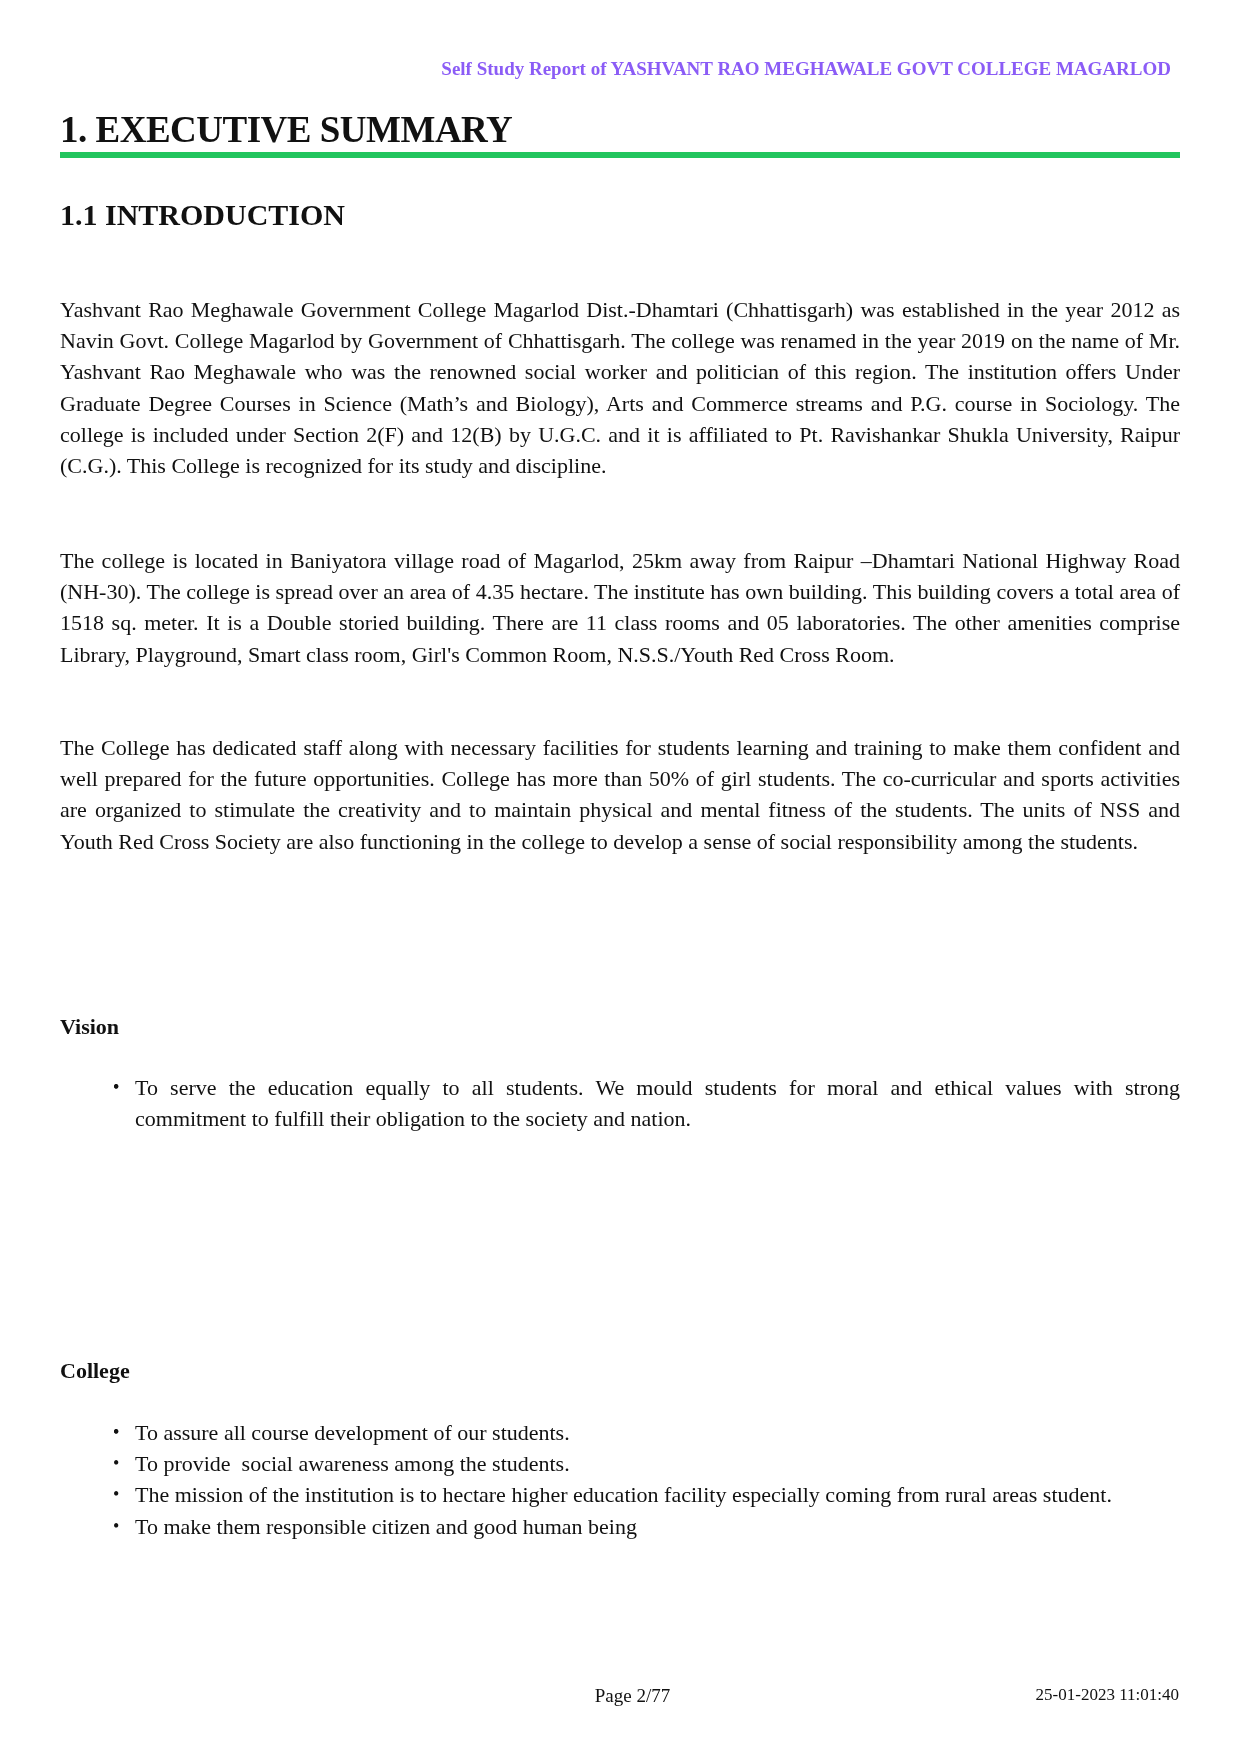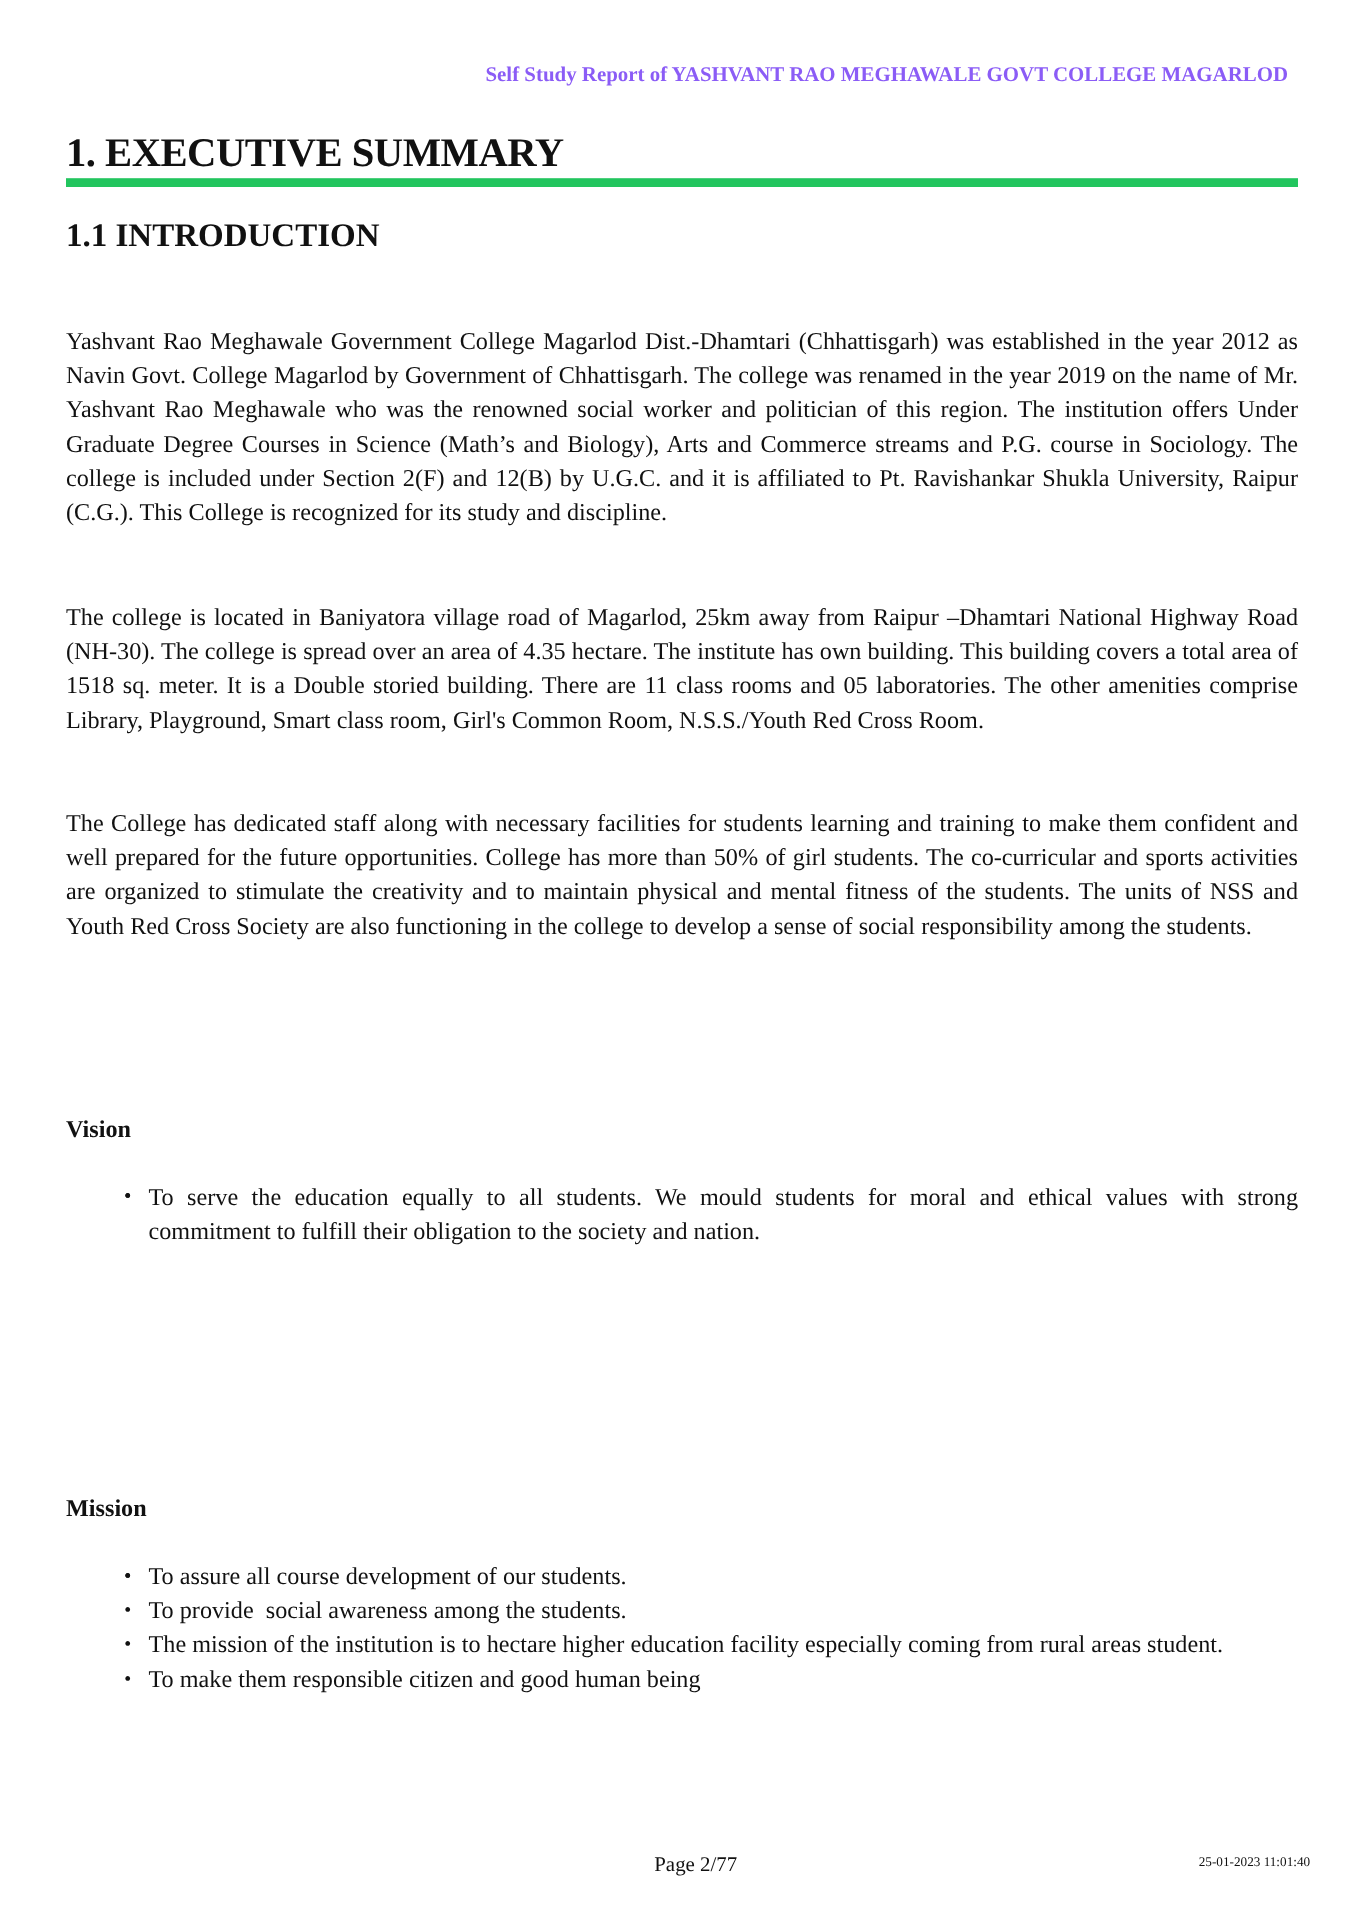--- a/index.html
+++ b/index.html
@@ -1,35 +1,35 @@
 <!DOCTYPE html>
 <html><head>
 <meta charset="utf-8">
 <style>
   html, body { margin: 0; padding: 0; background: #ffffff; }
   body { width: 1241px; height: 1754px; position: relative; overflow: hidden;
          font-family: "Liberation Serif", "DejaVu Serif", serif; color: #111; }
   .page-header { position: absolute; top: 58px; right: 70px; font-size: 19px; font-weight: bold; color: #8b5cf6; white-space: nowrap; }
-  .h1-wrap { position: absolute; left: 60px; top: 118px; width: 1120px; border-bottom: 8px solid #22c55e; padding-bottom: 0px; font-family: Liberation Serif, serif; }
+  .h1-wrap { position: absolute; left: 60px; top: 108px; width: 1120px; border-bottom: 6px solid #22c55e; padding-bottom: 0px; font-family: Liberation Serif, serif; }
   .h1 { font-size: 37px; font-weight: bold; margin: 0; line-height: 44px; letter-spacing: -0.5px; }
   .h2 { position: absolute; left: 60px; top: 197px; font-size: 30px; font-weight: bold; margin: 0; line-height: 36px; }
   .body { position: absolute; left: 60px; width: 1120px; font-size: 22px; line-height: 31.2px; text-align: justify; margin: 0; }
   .p1 { top: 294px; }
   .p2 { top: 545px; }
   .p3 { top: 732px; }
   .subhead { position: absolute; left: 60px; font-size: 22px; font-weight: bold; margin: 0; line-height: 30px; }
   .vision-h { top: 1012px; }
   .mission-h { top: 1356px; }
   ul.bullets { position: absolute; left: 60px; width: 1120px; margin: 0; padding: 0; list-style: none; font-size: 22px; line-height: 31.2px; }
   ul.bullets li { position: relative; padding-left: 75px; text-align: justify; }
   ul.bullets li .dot { position: absolute; left: 53px; top: 0; font-size: 18px; }
   .vision-list { top: 1072px; }
   .mission-list { top: 1417px; }
   .footer-page { position: absolute; top: 1685px; left: 0; width: 1241px; text-align: center; font-size: 19px; margin-left: 12px; }
-  .footer-date { position: absolute; top: 1685px; right: 50px; font-size: 12px; }
+  .footer-date { position: absolute; top: 1685px; right: 62px; font-size: 17px; }
 </style>
 </head>
 <body>
 
 <div class="page-header">Self Study Report of YASHVANT RAO MEGHAWALE GOVT COLLEGE MAGARLOD</div>
 
 <div class="h1-wrap">
   <h1 class="h1">1. EXECUTIVE SUMMARY</h1>
 </div>
 
@@ -38,21 +38,21 @@
 <p class="body p1">Yashvant Rao Meghawale Government College Magarlod Dist.-Dhamtari (Chhattisgarh) was established in the year 2012 as Navin Govt. College Magarlod by Government of Chhattisgarh. The college was renamed in the year 2019 on the name of Mr. Yashvant Rao Meghawale who was the renowned social worker and politician of this region. The institution offers Under Graduate Degree Courses in Science (Math’s and Biology), Arts and Commerce streams and P.G. course in Sociology. The college is included under Section 2(F) and 12(B) by U.G.C. and it is affiliated to Pt. Ravishankar Shukla University, Raipur (C.G.). This College is recognized for its study and discipline.</p>
 <p class="body p2">The college is located in Baniyatora village road of Magarlod, 25km away from Raipur –Dhamtari National Highway Road (NH-30). The college is spread over an area of 4.35 hectare. The institute has own building. This building covers a total area of 1518 sq. meter. It is a Double storied building. There are 11 class rooms and 05 laboratories. The other amenities comprise Library, Playground, Smart class room, Girl's Common Room, N.S.S./Youth Red Cross Room.</p>
 <p class="body p3">The College has dedicated staff along with necessary facilities for students learning and training to make them confident and well prepared for the future opportunities. College has more than 50% of girl students. The co-curricular and sports activities are organized to stimulate the creativity and to maintain physical and mental fitness of the students. The units of NSS and Youth Red Cross Society are also functioning in the college to develop a sense of social responsibility among the students.</p>
 
 <h3 class="subhead vision-h">Vision</h3>
 <ul class="bullets vision-list">
   <li><span class="dot">•</span></li>
   <li><span class="dot">•</span><span>To serve the education equally to all students. We mould students for moral and ethical values with strong commitment to fulfill their obligation to the society and nation.</span></li>
 </ul>
 
-<h3 class="subhead mission-h">Mission</h3>
+<h3 class="subhead mission-h">College</h3>
 <ul class="bullets mission-list">
   <li><span class="dot">•</span></li>
   <li><span class="dot">•</span><span>To assure all course development of our students.</span></li>
   <li><span class="dot">•</span><span style="white-space:pre-wrap">To provide  social awareness among the students.</span></li>
   <li><span class="dot">•</span><span>The mission of the institution is to hectare higher education facility especially coming from rural areas student.</span></li>
   <li><span class="dot">•</span><span>To make them responsible citizen and good human being</span></li>
 </ul>
 
 <div class="footer-page">Page 2/77</div>
 <div class="footer-date">25-01-2023 11:01:40</div>

